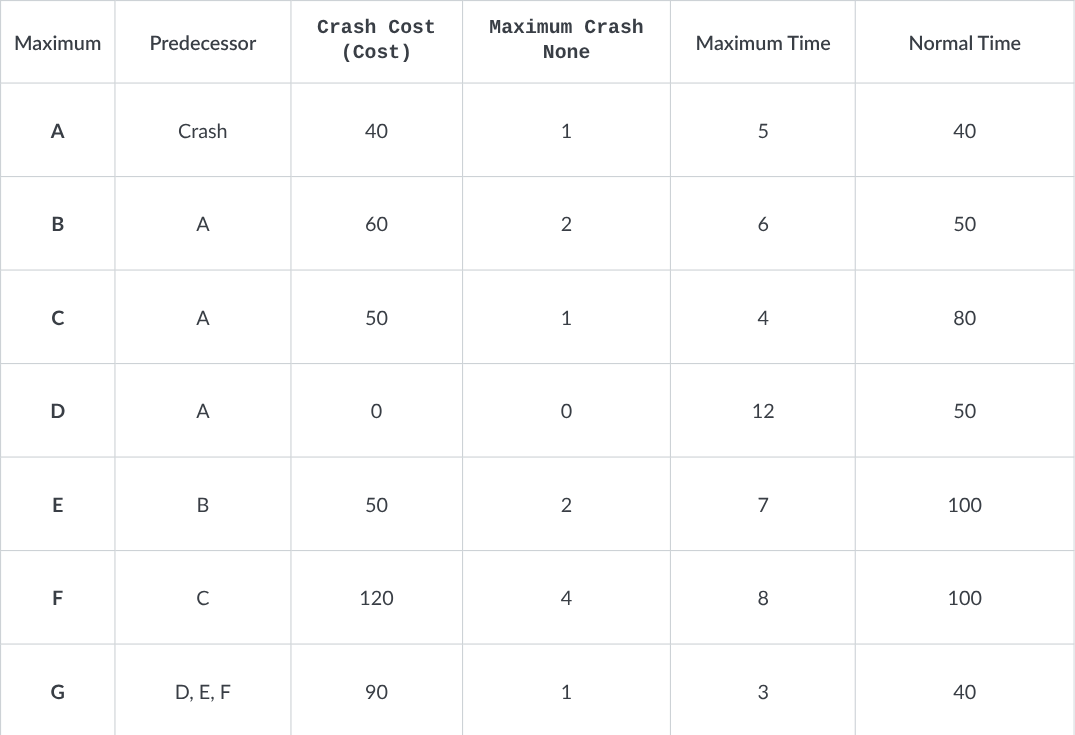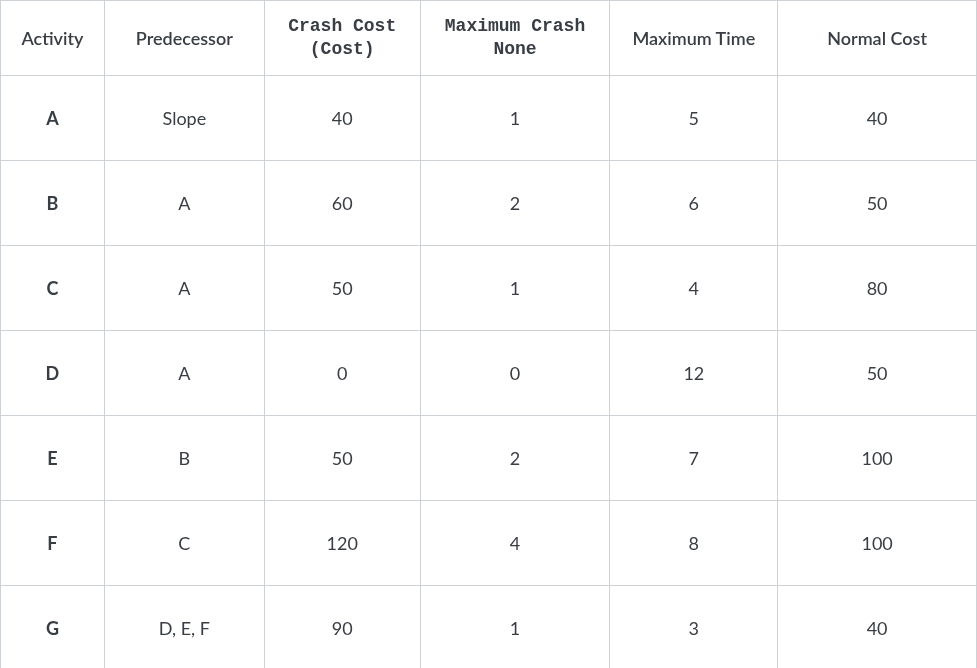--- a/index.html
+++ b/index.html
@@ -48,42 +48,42 @@
   <colgroup>
     <col class="c1">
       <col class="c2">
       <col class="c3">
       <col class="c4">
       <col class="c5">
       <col class="c6">
   </colgroup>
   <thead>
     <tr>
-      <th>Activity</th>
+      <th>Maximum</th>
       <th>Predecessor</th>
       <th>
         <div class="stack">
           <div>Crash Cost</div>
           <div>(Cost)</div>
         </div>
       </th>
       <th>
         <div class="stack">
           <div>Maximum Crash</div>
           <div>None</div>
         </div>
       </th>
       <th>Maximum Time</th>
-      <th>Normal Cost</th>
+      <th>Normal Time</th>
     </tr>
   </thead>
   <tbody>
     <tr>
       <td class="activity-cell">A</td>
-      <td>Slope</td>
+      <td>Crash</td>
       <td>40</td>
       <td>1</td>
       <td>5</td>
       <td>40</td>
     </tr>
     <tr>
       <td class="activity-cell">B</td>
       <td>A</td>
       <td>60</td>
       <td>2</td>

